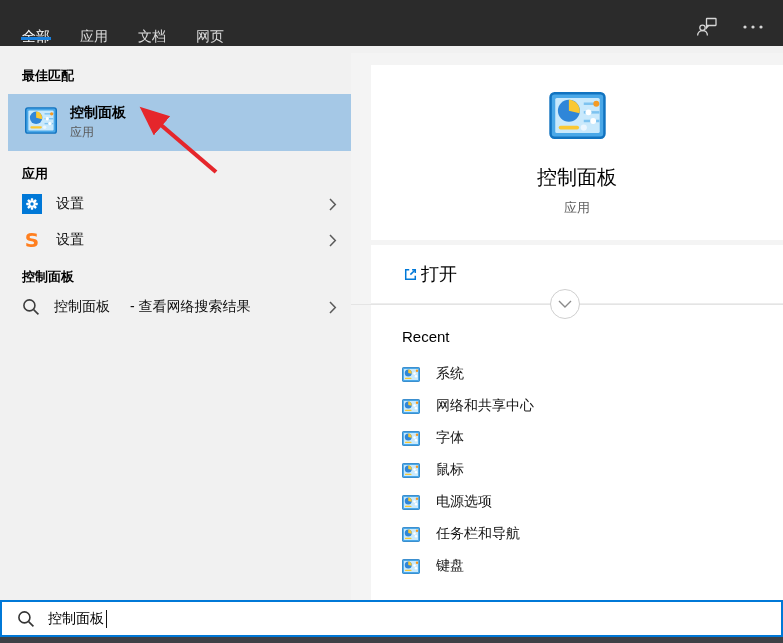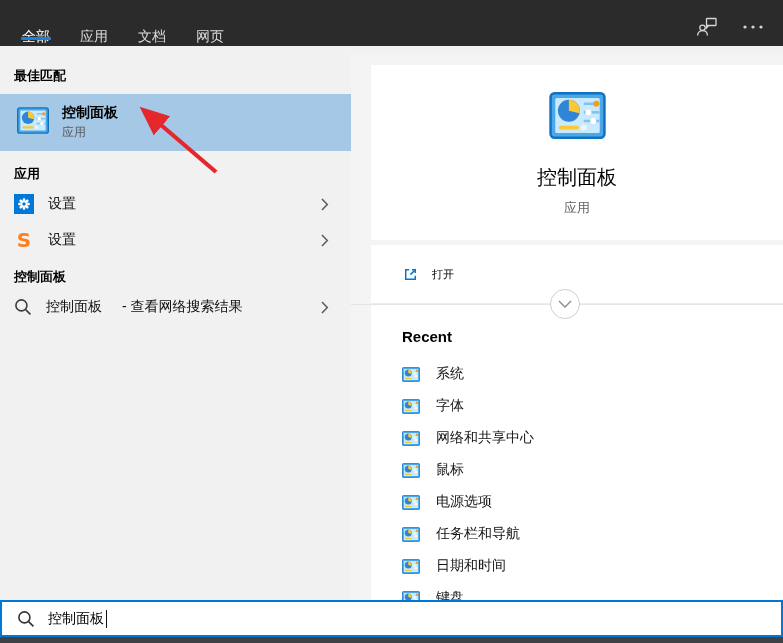--- a/index.html
+++ b/index.html
@@ -13,21 +13,21 @@
        font-size:14px;color:#dcdcdc;cursor:pointer;}
   .tab.active{color:#fff;}
   .tab.active::after{content:"";position:absolute;left:-1px;right:-1px;bottom:6px;
        height:3px;background:#1a80dd;}
   .caret-down{width:0;height:0;border:4px solid transparent;border-top-color:#e0e0e0;
        margin-left:7px;margin-top:7px;}
   .topbar-right{position:absolute;right:18px;top:0;height:53px;display:flex;
        align-items:center;gap:22px;}
   .tb-icon{display:flex;align-items:center;justify-content:center;width:24px;height:24px;cursor:pointer;}
   
-  .left{position:absolute;top:53px;left:0;width:351px;bottom:43px;background:#f1f1f1;padding-top:14px;box-sizing:border-box;}
+  .left{position:absolute;top:53px;left:8px;width:351px;bottom:43px;background:#f1f1f1;padding-top:14px;box-sizing:border-box;}
   .sec-h{font-size:13px;font-weight:700;color:#000;padding:0 14px;line-height:18px;}
   .best-row{height:57px;margin-top:9px;background:#a5c8e6;display:flex;align-items:center;
        padding:0 17px;cursor:pointer;}
   .best-text{margin-left:13px;}
   .best-title{font-size:14px;font-weight:700;color:#000;line-height:17px;}
   .best-sub{font-size:12px;color:#595959;margin-top:3px;}
   .l-row{height:30px;display:flex;align-items:center;padding:0 22px 0 14px;margin:6px 0;cursor:pointer;}
   .l-row .lbl{margin-left:14px;font-size:14px;color:#0f0f0f;}
   .chev{margin-left:auto;display:flex;align-items:center;}
   .apps-h{margin-top:14px;}
@@ -38,27 +38,27 @@
        color:#ff7f1f;font-size:20px;font-weight:900;font-family:"DejaVu Sans",sans-serif;}
   
   .right{position:absolute;top:53px;left:351px;right:0;bottom:43px;background:#f4f4f4;}
   .card{position:absolute;left:20px;right:0;background:#fff;}
   .card1{top:12px;height:175px;display:flex;flex-direction:column;align-items:center;}
   .big-icon{margin-top:27px;}
   .r-title{margin-top:21px;font-size:20px;color:#000;}
   .r-sub{margin-top:8px;font-size:13px;color:#5f5f5f;}
   .card2{top:192px;height:59px;display:flex;align-items:center;padding-left:31px;
        border-bottom:1px solid #ededed;box-sizing:border-box;cursor:pointer;}
-  .open-lbl{margin-left:13px;font-size:11px;color:#000;}
+  .open-lbl{margin-left:2px;font-size:18px;color:#000;}
   .divline{position:absolute;top:251px;left:0;right:0;height:1px;background:#e4e4e4;}
   .expand-circle{position:absolute;top:236px;left:199px;width:30px;height:30px;border-radius:50%;
        background:#fff;border:1px solid #cfcfcf;display:flex;align-items:center;justify-content:center;
        z-index:3;cursor:pointer;box-sizing:border-box;}
   .card3{top:252px;bottom:0;padding-top:23px;box-sizing:border-box;}
-  .recent-h{margin-left:31px;font-size:15px;font-weight:700;color:#000;}
+  .recent-h{margin-left:31px;font-size:15px;font-weight:400;color:#000;}
   .recent-list{margin-top:13px;}
   .recent-item{height:32px;display:flex;align-items:center;padding-left:31px;cursor:pointer;}
   .recent-item .recent-label{margin-left:16px;font-size:14px;color:#141414;}
   
   .searchbar{position:absolute;left:0;top:600px;width:100%;height:37px;background:#fff;
        border:2px solid #0078d7;box-sizing:border-box;display:flex;align-items:center;
        padding-left:15px;z-index:6;}
   .search-text{margin-left:13px;font-size:14px;color:#000;}
   .caret-bar{width:1px;height:18px;background:#111;margin-left:2px;}
   .taskstrip{position:absolute;left:0;bottom:0;width:100%;height:6px;background:#3e4146;z-index:7;}
@@ -255,52 +255,52 @@
         <rect x="0.8" y="0.8" width="34.4" height="28.4" rx="2.5" fill="#4aa8e8" stroke="#1173c0" stroke-width="1.6"></rect>
         <rect x="3.8" y="3.8" width="28.4" height="22.4" rx="1" fill="#c9e9fc"></rect>
         <circle cx="12.5" cy="12" r="7" fill="#2f86d8"></circle>
         <path d="M12.5 12 L12.5 5 A7 7 0 0 1 19.3 13.5 Z" fill="#fac832"></path>
         <circle cx="30" cy="7.5" r="2.5" fill="#f59a23"></circle>
                 <circle cx="25" cy="13" r="2.5" fill="#fff"></circle>
                 <circle cx="28" cy="18.5" r="2.5" fill="#fff"></circle>
         <rect x="6" y="21.5" width="13" height="2.6" rx="1.2" fill="#fac832"></rect>
       </svg>
     </span>
+    <span class="recent-label">网络和共享中心</span>
+  </div>
+
+  <div class="recent-item">
+    <span style="display:flex;">
+      <svg width="18" height="15" viewBox="0 0 36 30">
+        <rect x="0.8" y="0.8" width="34.4" height="28.4" rx="2.5" fill="#4aa8e8" stroke="#1173c0" stroke-width="1.6"></rect>
+        <rect x="3.8" y="3.8" width="28.4" height="22.4" rx="1" fill="#c9e9fc"></rect>
+        <circle cx="12.5" cy="12" r="7" fill="#2f86d8"></circle>
+        <path d="M12.5 12 L12.5 5 A7 7 0 0 1 19.3 13.5 Z" fill="#fac832"></path>
+        <circle cx="30" cy="7.5" r="2.5" fill="#f59a23"></circle>
+                <circle cx="25" cy="13" r="2.5" fill="#fff"></circle>
+                <circle cx="28" cy="18.5" r="2.5" fill="#fff"></circle>
+        <rect x="6" y="21.5" width="13" height="2.6" rx="1.2" fill="#fac832"></rect>
+      </svg>
+    </span>
     <span class="recent-label">字体</span>
   </div>
 
   <div class="recent-item">
     <span style="display:flex;">
       <svg width="18" height="15" viewBox="0 0 36 30">
         <rect x="0.8" y="0.8" width="34.4" height="28.4" rx="2.5" fill="#4aa8e8" stroke="#1173c0" stroke-width="1.6"></rect>
         <rect x="3.8" y="3.8" width="28.4" height="22.4" rx="1" fill="#c9e9fc"></rect>
         <circle cx="12.5" cy="12" r="7" fill="#2f86d8"></circle>
         <path d="M12.5 12 L12.5 5 A7 7 0 0 1 19.3 13.5 Z" fill="#fac832"></path>
         <circle cx="30" cy="7.5" r="2.5" fill="#f59a23"></circle>
                 <circle cx="25" cy="13" r="2.5" fill="#fff"></circle>
                 <circle cx="28" cy="18.5" r="2.5" fill="#fff"></circle>
         <rect x="6" y="21.5" width="13" height="2.6" rx="1.2" fill="#fac832"></rect>
       </svg>
     </span>
-    <span class="recent-label">网络和共享中心</span>
-  </div>
-
-  <div class="recent-item">
-    <span style="display:flex;">
-      <svg width="18" height="15" viewBox="0 0 36 30">
-        <rect x="0.8" y="0.8" width="34.4" height="28.4" rx="2.5" fill="#4aa8e8" stroke="#1173c0" stroke-width="1.6"></rect>
-        <rect x="3.8" y="3.8" width="28.4" height="22.4" rx="1" fill="#c9e9fc"></rect>
-        <circle cx="12.5" cy="12" r="7" fill="#2f86d8"></circle>
-        <path d="M12.5 12 L12.5 5 A7 7 0 0 1 19.3 13.5 Z" fill="#fac832"></path>
-        <circle cx="30" cy="7.5" r="2.5" fill="#f59a23"></circle>
-                <circle cx="25" cy="13" r="2.5" fill="#fff"></circle>
-                <circle cx="28" cy="18.5" r="2.5" fill="#fff"></circle>
-        <rect x="6" y="21.5" width="13" height="2.6" rx="1.2" fill="#fac832"></rect>
-      </svg>
-    </span>
     <span class="recent-label">鼠标</span>
   </div>
 
   <div class="recent-item">
     <span style="display:flex;">
       <svg width="18" height="15" viewBox="0 0 36 30">
         <rect x="0.8" y="0.8" width="34.4" height="28.4" rx="2.5" fill="#4aa8e8" stroke="#1173c0" stroke-width="1.6"></rect>
         <rect x="3.8" y="3.8" width="28.4" height="22.4" rx="1" fill="#c9e9fc"></rect>
         <circle cx="12.5" cy="12" r="7" fill="#2f86d8"></circle>
         <path d="M12.5 12 L12.5 5 A7 7 0 0 1 19.3 13.5 Z" fill="#fac832"></path>
@@ -322,35 +322,20 @@
         <path d="M12.5 12 L12.5 5 A7 7 0 0 1 19.3 13.5 Z" fill="#fac832"></path>
         <circle cx="30" cy="7.5" r="2.5" fill="#f59a23"></circle>
                 <circle cx="25" cy="13" r="2.5" fill="#fff"></circle>
                 <circle cx="28" cy="18.5" r="2.5" fill="#fff"></circle>
         <rect x="6" y="21.5" width="13" height="2.6" rx="1.2" fill="#fac832"></rect>
       </svg>
     </span>
     <span class="recent-label">任务栏和导航</span>
   </div>
 
-  <div class="recent-item">
-    <span style="display:flex;">
-      <svg width="18" height="15" viewBox="0 0 36 30">
-        <rect x="0.8" y="0.8" width="34.4" height="28.4" rx="2.5" fill="#4aa8e8" stroke="#1173c0" stroke-width="1.6"></rect>
-        <rect x="3.8" y="3.8" width="28.4" height="22.4" rx="1" fill="#c9e9fc"></rect>
-        <circle cx="12.5" cy="12" r="7" fill="#2f86d8"></circle>
-        <path d="M12.5 12 L12.5 5 A7 7 0 0 1 19.3 13.5 Z" fill="#fac832"></path>
-        <circle cx="30" cy="7.5" r="2.5" fill="#f59a23"></circle>
-                <circle cx="25" cy="13" r="2.5" fill="#fff"></circle>
-                <circle cx="28" cy="18.5" r="2.5" fill="#fff"></circle>
-        <rect x="6" y="21.5" width="13" height="2.6" rx="1.2" fill="#fac832"></rect>
-      </svg>
-    </span>
-    <span class="recent-label">日期和时间</span>
-  </div>
 
   <div class="recent-item">
     <span style="display:flex;">
       <svg width="18" height="15" viewBox="0 0 36 30">
         <rect x="0.8" y="0.8" width="34.4" height="28.4" rx="2.5" fill="#4aa8e8" stroke="#1173c0" stroke-width="1.6"></rect>
         <rect x="3.8" y="3.8" width="28.4" height="22.4" rx="1" fill="#c9e9fc"></rect>
         <circle cx="12.5" cy="12" r="7" fill="#2f86d8"></circle>
         <path d="M12.5 12 L12.5 5 A7 7 0 0 1 19.3 13.5 Z" fill="#fac832"></path>
         <circle cx="30" cy="7.5" r="2.5" fill="#f59a23"></circle>
                 <circle cx="25" cy="13" r="2.5" fill="#fff"></circle>

